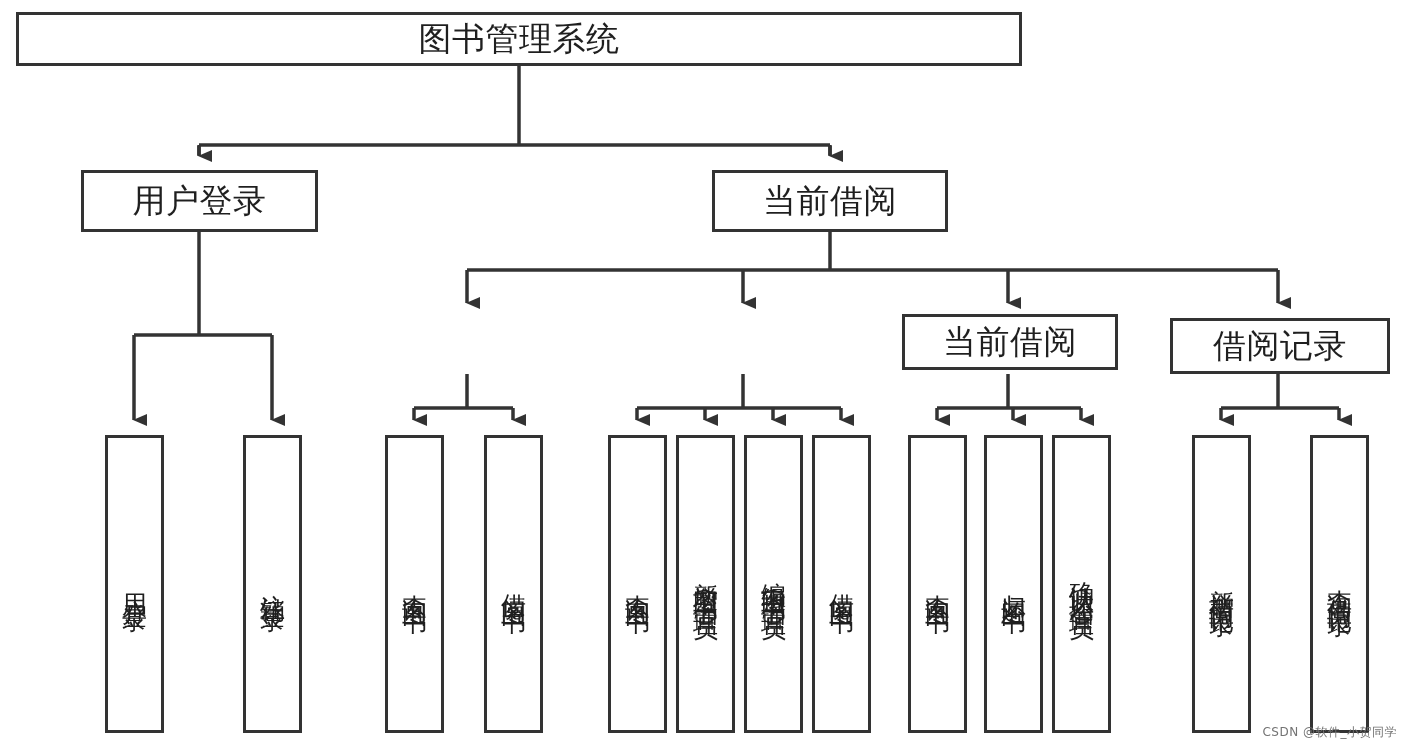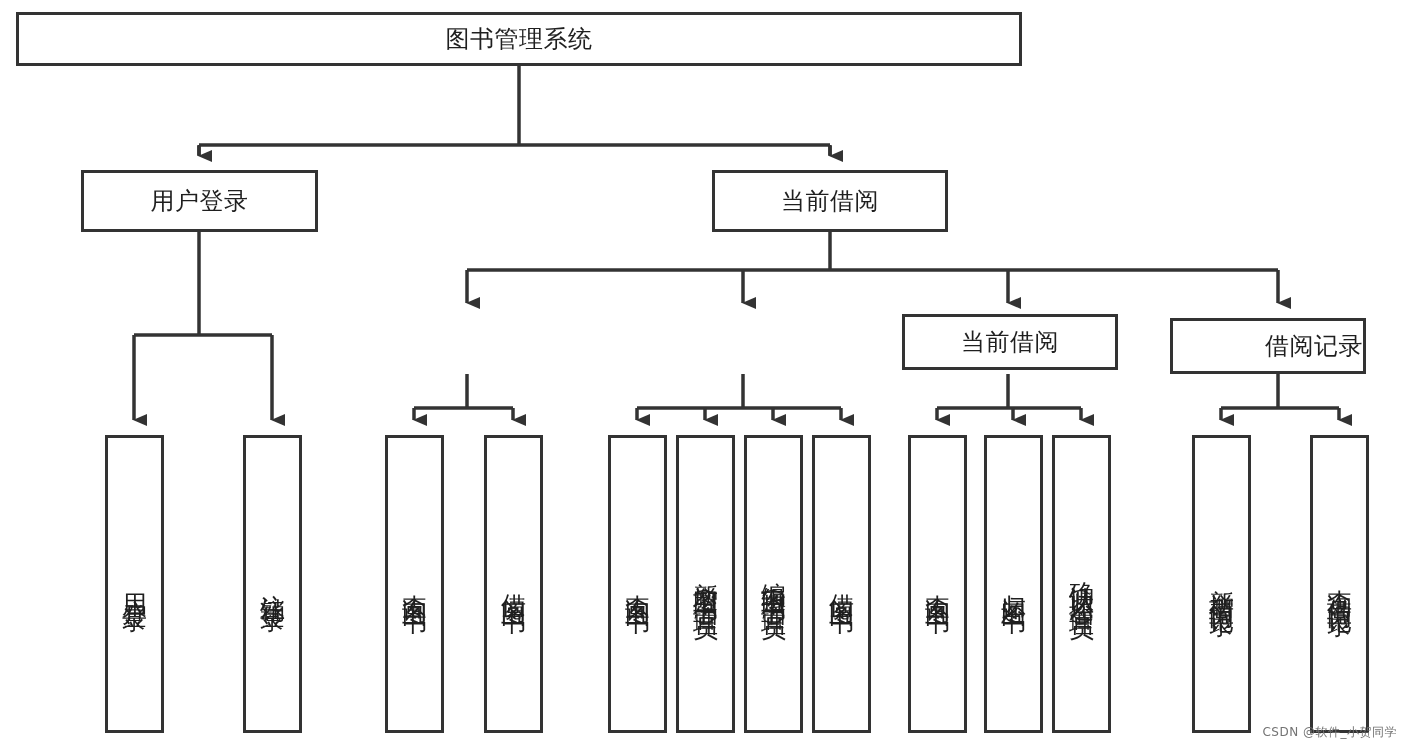--- a/index.html
+++ b/index.html
@@ -26,21 +26,21 @@
     position: absolute;
     box-sizing: border-box;
     background: #ffffff;
     border: 3px solid #333333;
     display: flex;
     align-items: center;
     justify-content: center;
     color: #1f1f1f;
   }
   .node.horiz {
-    font-size: 24px;
+    font-size: 33px;
     letter-spacing: 0.5px;
   }
   .node.vert {
     writing-mode: vertical-rl;
     text-orientation: upright;
     font-size: 25px;
     letter-spacing: 5px;
     line-height: 1;
     padding: 6px 0;
     align-items: center;
@@ -154,21 +154,21 @@
   <div class="node horiz" style="left:81px; top:170px; width:237px; height:62px;">
     <span>用户登录</span>
   </div>
   <div class="node horiz" style="left:712px; top:170px; width:236px; height:62px;">
     <span>当前借阅</span>
   </div>
 
   <div class="node horiz" style="left:902px; top:314px; width:216px; height:56px;">
     <span>当前借阅</span>
   </div>
-  <div class="node horiz" style="left:1170px; top:318px; width:196px; height:56px;justify-content:flex-end;">
+  <div class="node horiz" style="left:1170px; top:318px; width:220px; height:56px;">
     <span>借阅记录</span>
   </div>
 
   <div class="node vert" style="left:105px; top:435px; width:59px; height:298px;">
     <span class="vtext">用户登录</span>
   </div>
   <div class="node vert" style="left:243px; top:435px; width:59px; height:298px;">
     <span class="vtext">注销登录</span>
   </div>
   <div class="node vert" style="left:385px; top:435px; width:59px; height:298px;">

